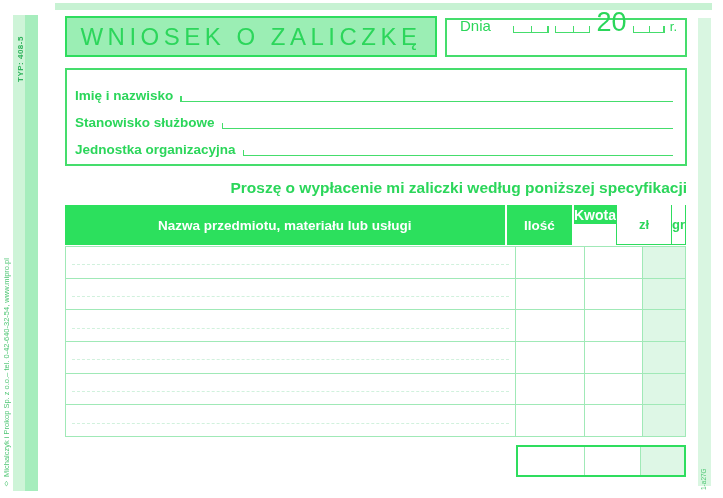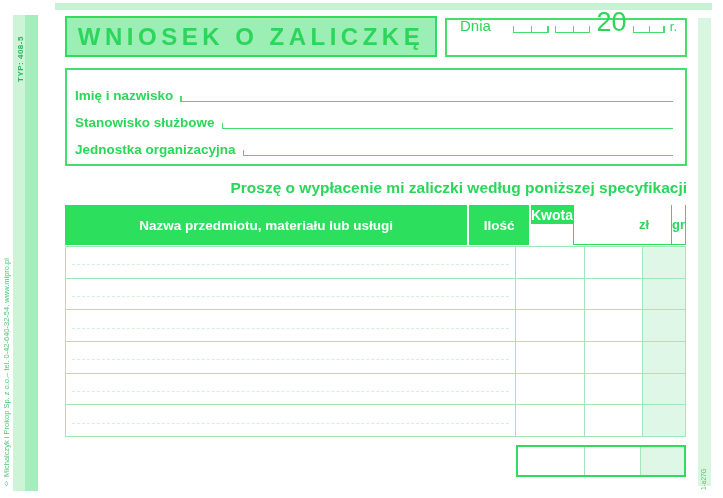--- a/index.html
+++ b/index.html
@@ -20,21 +20,21 @@
   .right-band{position:absolute;left:698px;top:18px;width:13px;height:468px;background:var(--side-band);}
   .vtext{writing-mode:vertical-rl;transform:rotate(180deg);white-space:nowrap;}
   .type-code{position:absolute;left:16px;top:18px;height:64px;font-size:8px;font-weight:bold;
     color:#2fb35c;letter-spacing:.5px;}
   .publisher{position:absolute;left:2px;top:182px;height:306px;font-size:7.5px;color:var(--side-text);}
   .print-code{position:absolute;left:700px;top:444px;height:46px;font-size:6.5px;color:var(--side-text);}
 
   
   .title-box{position:absolute;left:65px;top:16px;width:372px;height:41px;background:var(--title-fill);
     border:2px solid var(--accent);display:flex;align-items:center;justify-content:center;}
-  .title-box h1{font-size:24px;font-weight:bold;letter-spacing:4.5px;color:var(--title-text);}
+  .title-box h1{font-size:24px;font-weight:normal;letter-spacing:4.5px;color:var(--title-text);}
   .date-box{position:absolute;left:445px;top:18px;width:242px;height:39px;border:2px solid var(--box-border);
     background:#fff;display:flex;align-items:flex-end;padding:0 8px 22px 13px;}
   .date-label{font-size:15px;color:var(--label-text);line-height:1;margin-right:19px;}
   .dseg{position:relative;height:8px;border-bottom:1.5px solid var(--box-border);margin:0 3px;}
   .dseg i{position:absolute;bottom:0;width:1.5px;height:6px;background:var(--box-border);}
   .dseg i:nth-child(1){left:0;} .dseg i:nth-child(2){left:50%;} .dseg i:nth-child(3){right:0;}
   .dseg.w1{width:50px;} .dseg.w2{width:50px;} .dseg.w3{width:45px;}
   .year-prefix{font-size:27px;color:var(--label-text);line-height:.78;margin:0 3px;}
   .year-suffix{font-size:13px;color:var(--label-text);line-height:1;margin-left:2px;}
 
@@ -51,21 +51,21 @@
 
   
   .thead{position:absolute;left:65px;top:205px;width:621px;height:40px;display:flex;gap:2px;}
   .th{background:var(--header-fill);color:var(--header-text);font-weight:bold;
     display:flex;align-items:center;justify-content:center;}
   .th-name{width:451px;font-size:13.5px;}
   .th-qty{width:67px;font-size:13.5px;}
   .th-kwota{flex:1;display:flex;flex-direction:row;}
   .th-kwota-top{background:var(--header-fill);color:var(--header-text);font-weight:bold;font-size:14px;
     height:19px;display:flex;align-items:center;justify-content:center;}
-  .th-kwota-sub{flex:1;display:flex;border:1px solid var(--accent);border-top:none;padding-left:43px;}
+  .th-kwota-sub{flex:1;display:flex;border:1px solid var(--accent);border-top:none;}
   .th-sub{background:#fff;color:var(--sub-header-text);font-weight:bold;font-size:13px;
     display:flex;align-items:center;justify-content:center;}
   .th-zl{width:55px;border-right:1px solid var(--accent);}
   .th-gr{flex:1;}
 
   
   .tbody{position:absolute;left:65px;top:246px;width:621px;height:191px;border:1px solid var(--grid-line);
     display:flex;flex-direction:column;background:#fff;}
   .trow{flex:1;display:flex;border-bottom:1px solid var(--grid-line);}
   .trow:last-child{border-bottom:none;}

